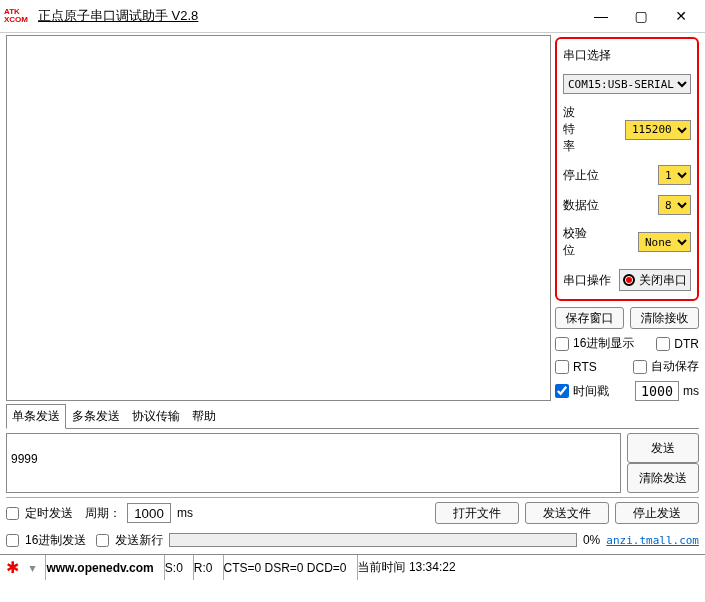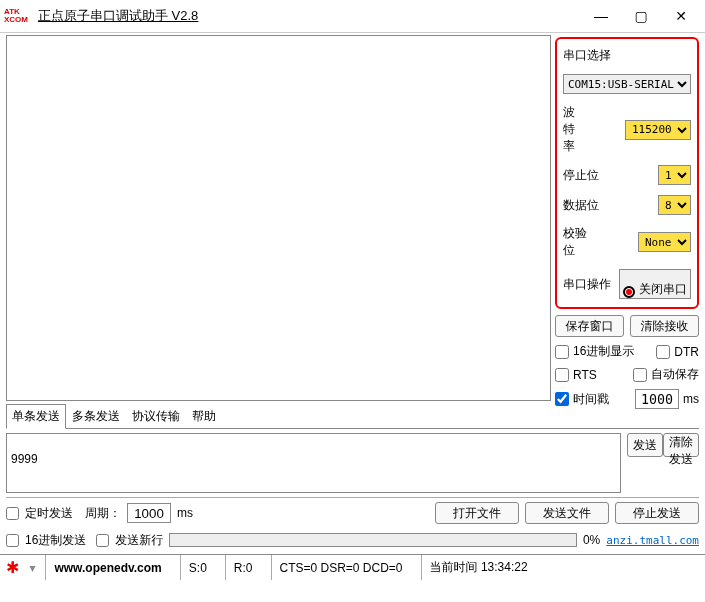--- a/index.html
+++ b/index.html
@@ -11,45 +11,45 @@
 .winbtns { display: flex; gap: 0; }
 .winbtn { width: 40px; height: 28px; display: flex; align-items: center; justify-content: center; font-size: 14px; cursor: pointer; }
 .main { display: flex; height: 370px; }
 .rxarea { flex: 1; border: 1px solid #888; margin: 2px 4px 2px 6px; background: #fff; overflow: auto; }
 .side { width: 150px; padding: 4px 6px 4px 0; }
 .redbox { border: 2px solid #e00; border-radius: 6px; padding: 8px 6px; display: flex; flex-direction: column; gap: 10px; }
 .srow { display: flex; align-items: center; gap: 4px; }
 .srow label { width: 52px; font-size: 12px; }
 .srow select, .srow .combo { flex: 1; height: 20px; font-size: 11px; font-family: monospace; border: 1px solid #888; background: #fde047; padding: 0 2px; margin-left: 39px; }
 .portsel { width: 100%; height: 20px; font-size: 11px; font-family: monospace; border: 1px solid #888; }
-.opbtn { flex: 1; height: 30px; border: 1px solid #888; background: #f0f0f0; display: flex; align-items: flex-end; justify-content: center; gap: 4px; cursor: pointer; font-size: 12px; }
+.opbtn { flex: 1; height: 22px; border: 1px solid #888; background: #f0f0f0; display: flex; align-items: center; justify-content: center; gap: 4px; cursor: pointer; font-size: 12px; }
 .reddot { width: 12px; height: 12px; border-radius: 50%; background: #e00; border: 2px solid #000; box-shadow: 0 0 0 1px #fff inset; }
 .btnrow { display: flex; gap: 6px; margin-top: 6px; }
 .btn { flex: 1; height: 22px; border: 1px solid #888; background: #f8f8f8; border-radius: 3px; cursor: pointer; font-size: 12px; }
 .chkrow { display: flex; align-items: center; gap: 4px; margin-top: 6px; font-size: 12px; }
 .chkrow input[type=checkbox] { width: 14px; height: 14px; }
 .chkrow .sp { flex: 1; }
 .tsinput { width: 44px; height: 20px; border: 1px solid #888; text-align: center; font-family: monospace; }
 .tabs { display: flex; border-bottom: 1px solid #888; margin: 0 6px; }
 .tab { padding: 3px 5px; font-size: 12px; cursor: pointer; border: 1px solid transparent; border-bottom: none; position: relative; top: 1px; }
 .tab.active { border-color: #888; background: #fff; border-bottom: 1px solid #fff; }
 .sendarea { display: flex; margin: 4px 6px; gap: 6px; }
 .txbox { flex: 1; height: 60px; border: 1px solid #888; padding: 18px 4px; font-size: 12px; resize: none; overflow-y: scroll; }
-.sendcol { width: 72px; display: flex; flex-direction: row; justify-content: space-between; }
+.sendcol { width: 72px; display: flex; flex-direction: column; justify-content: space-between; }
 .sendcol .btn { width: 100%; height: 24px; }
 .row2 { display: flex; align-items: center; margin: 2px 6px; gap: 6px; height: 26px; }
 .row2 .wide { flex: 1; }
 .periodin { width: 44px; height: 20px; border: 1px solid #888; text-align: center; }
 .hr { border-top: 1px solid #aaa; margin: 2px 6px; }
 .progrow { display: flex; align-items: center; margin: 2px 6px; gap: 6px; height: 24px; }
 .progress { flex: 1; height: 14px; border: 1px solid #888; background: #eee; }
 .link { color: #06c; font-family: monospace; font-size: 11px; text-decoration: underline; cursor: pointer; }
 .status { display: flex; align-items: center; border-top: 1px solid #888; height: 26px; padding: 0 6px; gap: 10px; font-size: 12px; }
 .gear { color: #e00; font-size: 16px; cursor: pointer; }
-.scell { border-left: 1px solid #aaa; padding: 0 8px; height: 100%; display: flex; align-items: center; }
+.scell { border-left: 1px solid #aaa; padding: 0 0; height: 100%; display: flex; align-items: center; }
 .row2 .btn { width: 84px; flex: none; }
 input[type=checkbox].blue { accent-color: #0066dd; }
 </style>
 </head>
 <body>
 
 <div class="titlebar">
   <div class="logo">
       <span class="logo-text">ATK XCOM</span>
     </div>

